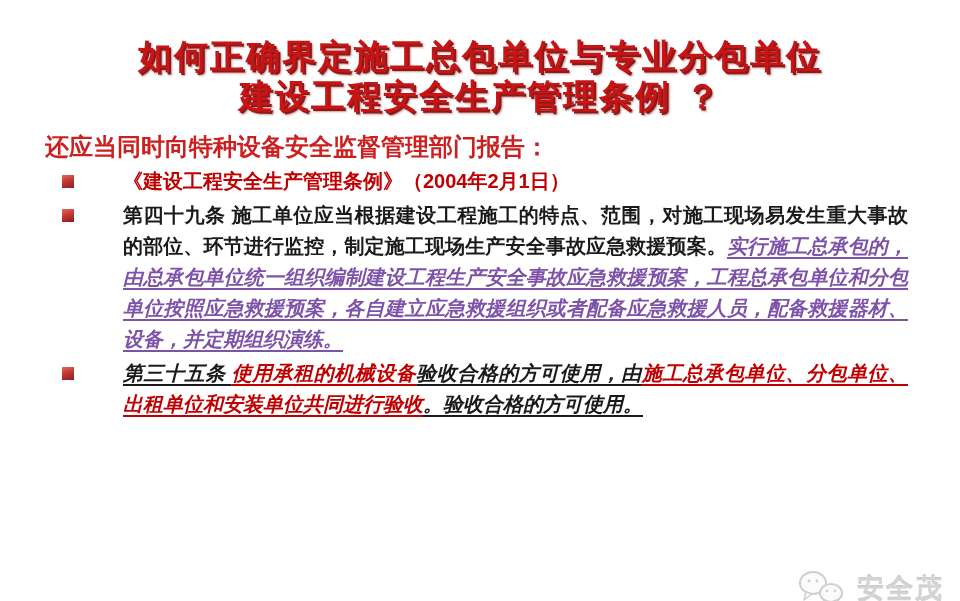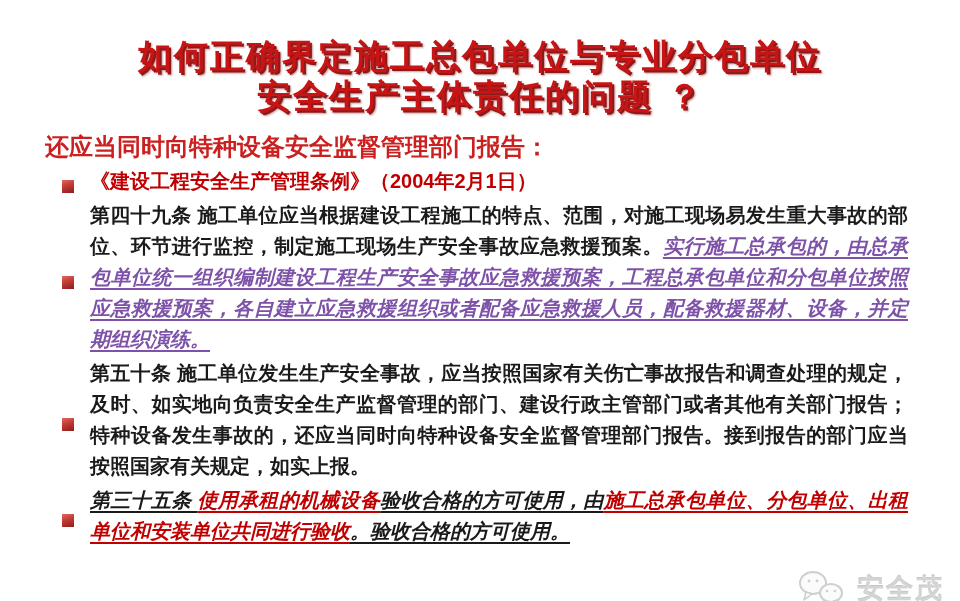--- a/index.html
+++ b/index.html
@@ -26,21 +26,21 @@
   }
 
   
   .section-heading{
     margin:16px 0 4px 45px;
     font-size:24px;font-weight:bold;color:var(--heading-red);line-height:30px;
   }
 
   
   .bullet-list{list-style:none;margin:4px 0 0 0;padding:0 52px 0 62px;}
-  .bullet-item{display:flex;align-items:center;margin-bottom:3px;}
+  .bullet-item{display:flex;align-items:flex-start;margin-bottom:3px;gap:33px;}
   .bullet-square{
     flex:0 0 12px;width:12px;height:13px;margin:9px 16px 0 0;
     background:linear-gradient(160deg,#e06a62 0%,#c13a34 45%,#8f1d1d 100%);
   }
   .bullet-text{
     flex:1;font-size:20px;font-weight:bold;line-height:31px;
     text-align:justify;color:var(--text-black);
   }
   .run.black{color:var(--text-black);}
   .run.red{color:var(--accent-red);}
@@ -60,37 +60,33 @@
   }
   .wechat-icon{width:52px;height:40px;}
 </style>
 </head>
 <body>
 
 <div class="slide">
 
   <div class="title-block">
     <div class="title-line">如何正确界定施工总包单位与专业分包单位</div>
-    <div class="title-line">安全生产主体责任的问题 ？</div>
+    <div class="title-line">建设工程安全生产管理条例 ？</div>
   </div>
 
   <div class="section-heading">还应当同时向特种设备安全监督管理部门报告：</div>
 
   <ul class="bullet-list">
       <li class="bullet-item">
         <span class="bullet-square"></span>
         <span class="bullet-text"><span class="run red">《建设工程安全生产管理条例》（2004年2月1日）</span></span>
       </li>
       <li class="bullet-item">
         <span class="bullet-square"></span>
         <span class="bullet-text"><span class="run black">第四十九条 施工单位应当根据建设工程施工的特点、范围，对施工现场易发生重大事故的部位、环节进行监控，制定施工现场生产安全事故应急救援预案。</span><span class="run purple u">实行施工总承包的，由总承包单位统一组织编制建设工程生产安全事故应急救援预案，工程总承包单位和分包单位按照应急救援预案，各自建立应急救援组织或者配备应急救援人员，配备救援器材、设备，并定期组织演练。 </span></span>
-      </li>
-      <li class="bullet-item">
-        <span class="bullet-square"></span>
-        <span class="bullet-text"><span class="run black">第五十条 施工单位发生生产安全事故，应当按照国家有关伤亡事故报告和调查处理的规定，及时、如实地向负责安全生产监督管理的部门、建设行政主管部门或者其他有关部门报告；特种设备发生事故的，还应当同时向特种设备安全监督管理部门报告。接到报告的部门应当按照国家有关规定，如实上报。</span></span>
       </li>
       <li class="bullet-item">
         <span class="bullet-square"></span>
         <span class="bullet-text"><span class="run black u">第三十五条 </span><span class="run red u">使用承租的机械设备</span><span class="run black u">验收合格的方可使用，由</span><span class="run red u">施工总承包单位、分包单位、出租单位和安装单位共同进行验收</span><span class="run black u">。验收合格的方可使用。</span></span>
       </li>
     </ul>
 
   <div class="watermark">
     <svg class="wechat-icon" viewBox="0 0 52 40" fill="none" xmlns="http://www.w3.org/2000/svg">
       <ellipse cx="16" cy="14" rx="13" ry="11" stroke="#cfcfcf" stroke-width="2" fill="#fbfbfb"></ellipse>

